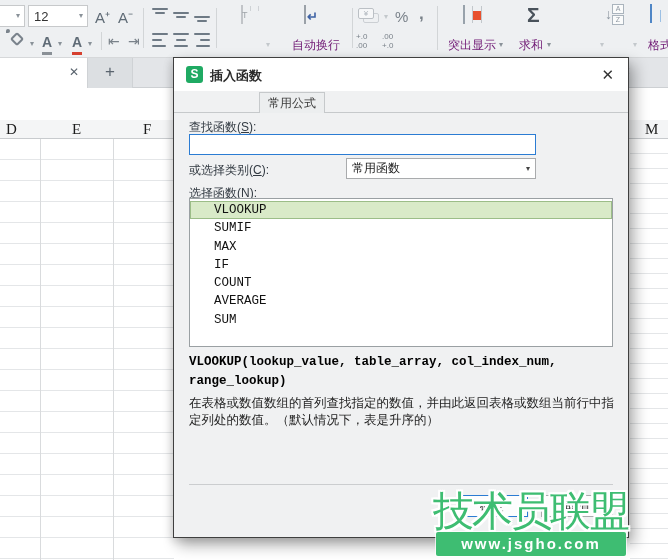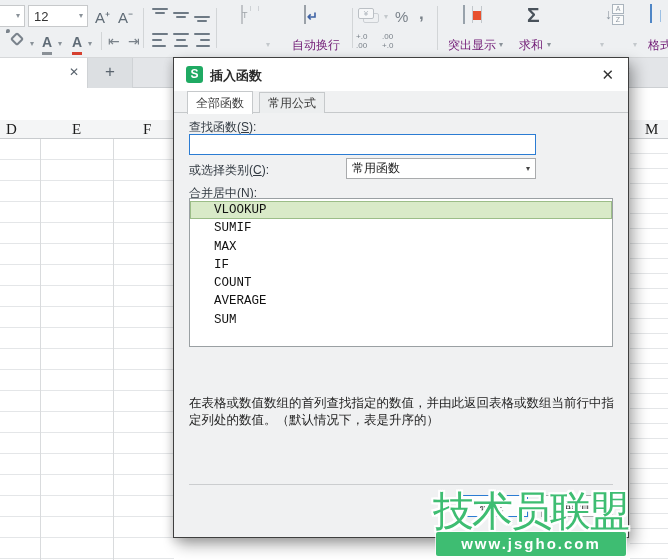--- a/index.html
+++ b/index.html
@@ -241,50 +241,50 @@
   <div class="vline" style="left:40px;"></div>
   <div class="vline" style="left:113px;"></div>
 
   <div class="dialog">
     <div class="dlg-title">
       <span class="dlg-logo">S</span>
       <h1>插入函数</h1>
       <span class="dlg-close">✕</span>
     </div>
     <div class="dlg-tabs">
-      <div class="dlg-tab active" style="left:13px;">全部函数</div>
       <div class="dlg-tab" style="left:85px;">常用公式</div>
     </div>
 
     <div class="dlg-label" style="left:15px;top:61px;">
       <span>查找函数(</span><u>S</u><span>):</span>
     </div>
     <input class="dlg-search" type="text" value="" style="">
 
     <div class="dlg-label" style="left:15px;top:104px;">
       <span>或选择类别(</span><u>C</u><span>):</span>
     </div>
     <div class="dlg-select">
       <span>常用函数</span>
       <span class="caret">▾</span>
     </div>
 
     <div class="dlg-label" style="left:15px;top:127px;">
-      <span>合并居中(</span><u>N</u><span>):</span>
+      <span>选择函数(</span><u>N</u><span>):</span>
     </div>
     <div class="fn-list">
       <div class="fn-item selected">VLOOKUP</div>
       <div class="fn-item">SUMIF</div>
       <div class="fn-item">MAX</div>
       <div class="fn-item">IF</div>
       <div class="fn-item">COUNT</div>
       <div class="fn-item">AVERAGE</div>
       <div class="fn-item">SUM</div>
     </div>
 
+    <div class="fn-sig">VLOOKUP(lookup_value, table_array, col_index_num, range_lookup)</div>
     <div class="fn-desc">在表格或数值数组的首列查找指定的数值，并由此返回表格或数组当前行中指定列处的数值。（默认情况下，表是升序的）</div>
 
     <div class="dlg-sep"></div>
     <div class="dlg-btn ok">确定</div>
     <div class="dlg-btn cancel">取消</div>
   </div>
 
   <div class="wm-text">技术员联盟</div>
   <div class="wm-pill">www.jsgho.com</div>
 

